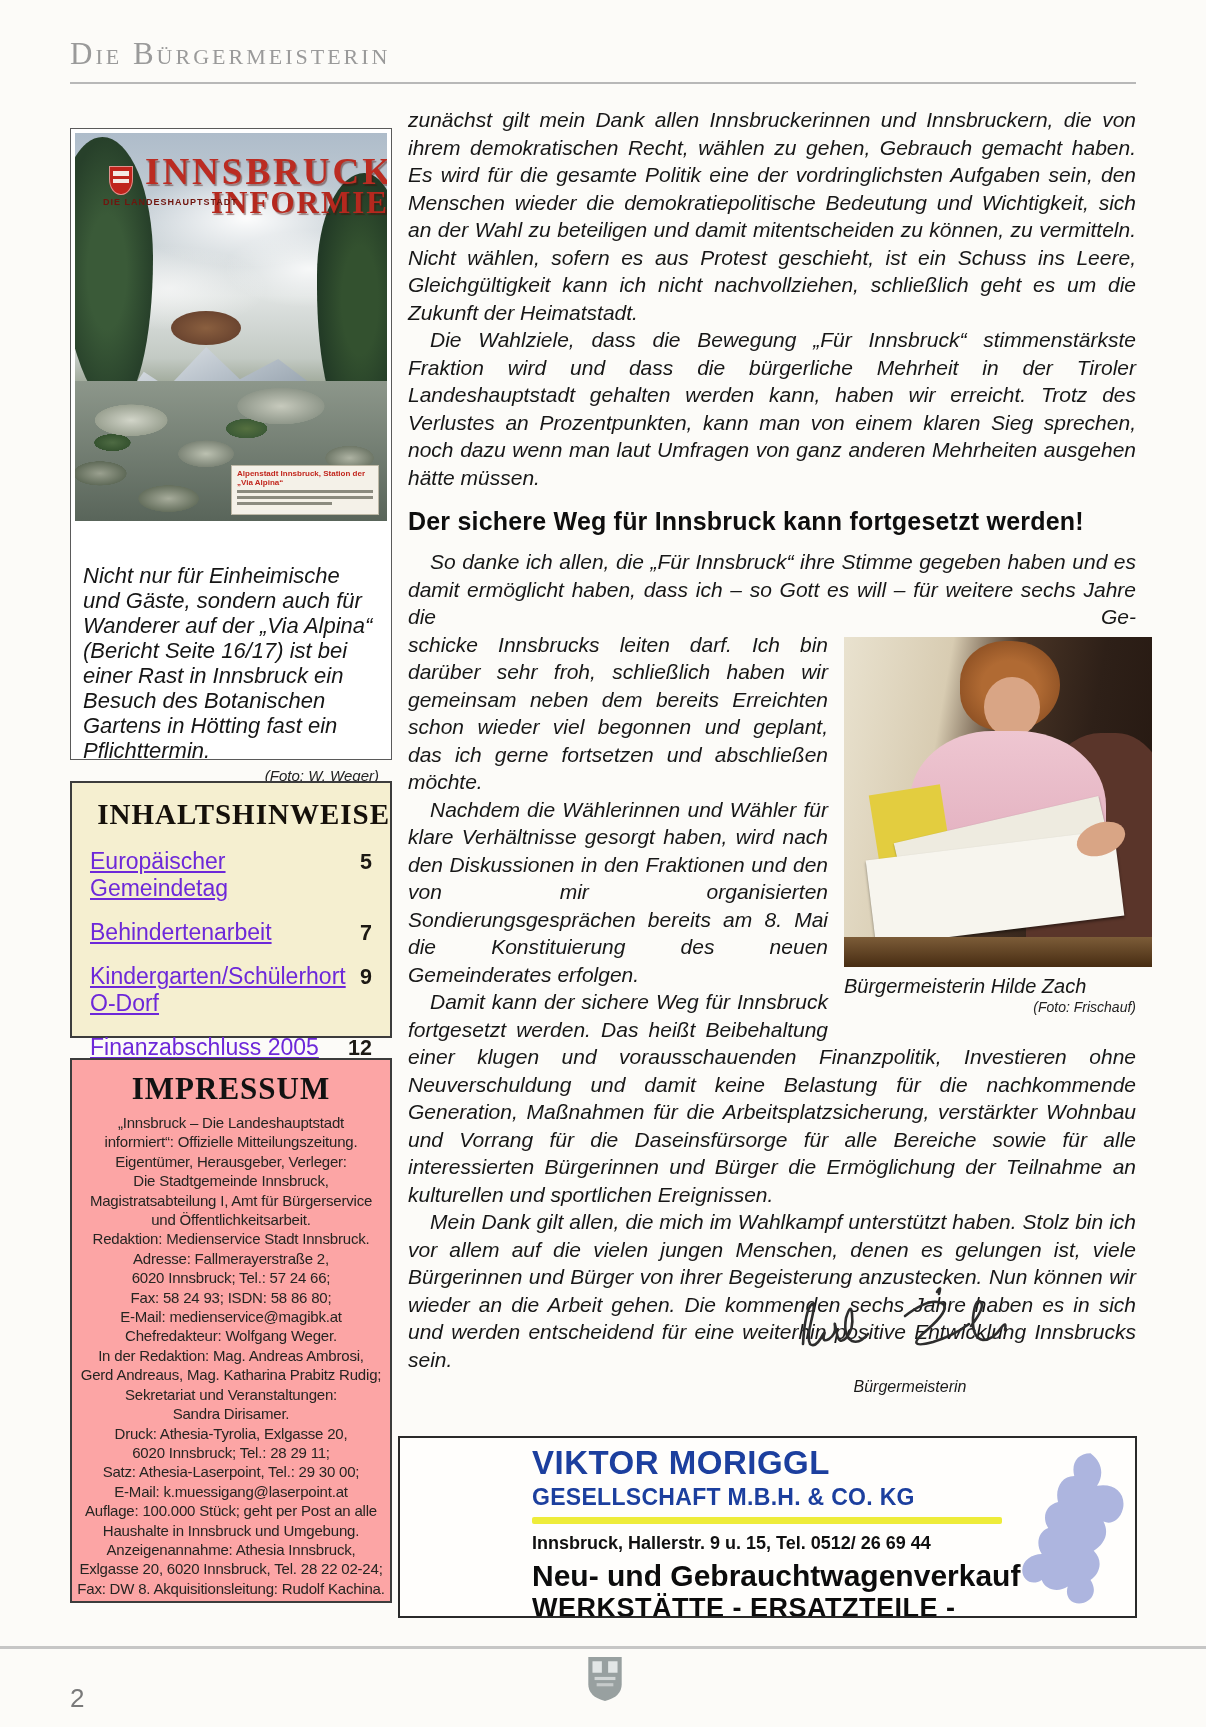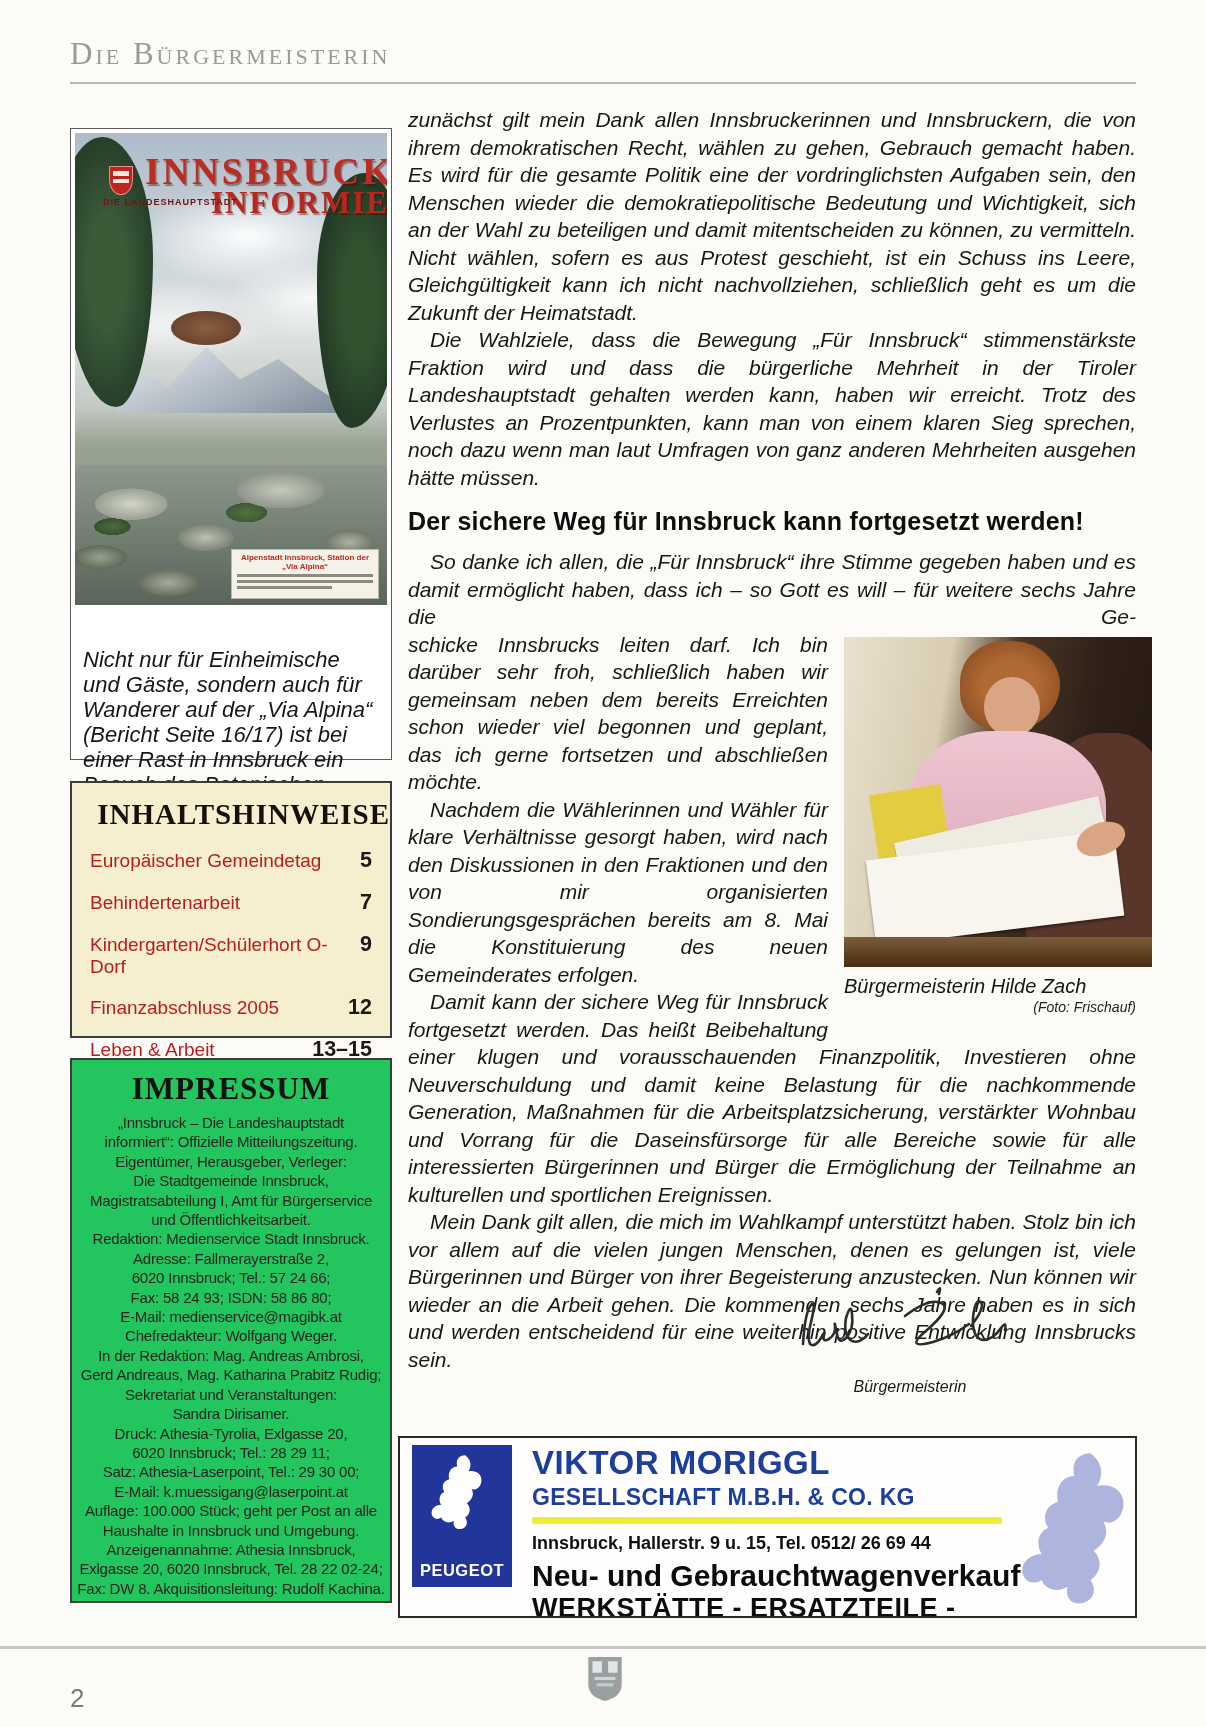--- a/index.html
+++ b/index.html
@@ -5,26 +5,26 @@
   html,body{margin:0;padding:0;}
   body{width:1206px;height:1727px;background:#fcfbf8;font-family:"Liberation Sans",sans-serif;color:#1c1c1c;}
   .page{position:relative;width:1206px;height:1727px;overflow:hidden;background:#fcfbf8;}
 
   
   .hdr-title{position:absolute;left:70px;top:36px;font-family:"Liberation Serif",serif;font-variant:small-caps;font-size:31px;letter-spacing:3px;color:#9a9a9a;}
   .hdr-rule{position:absolute;left:70px;top:82px;width:1066px;height:2px;background:#b8b8b8;}
 
   
   .cover-box{position:absolute;left:70px;top:128px;width:322px;height:632px;border:1px solid #5a5a5a;background:#fff;box-sizing:border-box;padding:4px;}
-  .cover-img{position:relative;width:312px;height:472px;overflow:hidden;
+  .cover-img{position:relative;width:312px;height:388px;overflow:hidden;
      background:
        radial-gradient(160px 70px at 55% 22%, rgba(255,255,255,.95), rgba(255,255,255,0) 70%),
        radial-gradient(120px 55px at 75% 35%, rgba(255,255,255,.8), rgba(255,255,255,0) 70%),
        radial-gradient(140px 60px at 30% 40%, rgba(250,250,250,.7), rgba(255,255,255,0) 70%),
-       linear-gradient(#aebcca 0%, #dfe3e2 42%, #c3cac4 58%, #99a392 66%, #7d8776 100%); text-align: center;}
+       linear-gradient(#aebcca 0%, #dfe3e2 42%, #c3cac4 58%, #99a392 66%, #7d8776 100%);}
   .cv-mountain{position:absolute;left:40px;top:205px;width:240px;height:75px;
      background:linear-gradient(155deg,#eef1f3 0%,#b9c2cb 45%,#7b8a97 100%);
      clip-path:polygon(0% 100%,12% 45%,22% 66%,38% 12%,52% 55%,68% 28%,82% 62%,100% 100%);}
   .cv-tree-left{position:absolute;left:-14px;top:4px;width:92px;height:270px;background:radial-gradient(#3a5a38 30%,#27402a 70%);border-radius:45% 55% 40% 60%/30% 45% 55% 65%;}
   .cv-tree-right{position:absolute;right:-16px;top:40px;width:86px;height:255px;background:radial-gradient(#33512f 30%,#223a26 70%);border-radius:55% 45% 60% 40%/40% 35% 60% 55%;}
   .cv-rocks{position:absolute;left:0;bottom:0;width:100%;height:140px;
      background:
        radial-gradient(60px 26px at 18% 28%, #d2d5c9 0%, #9aa191 60%, rgba(0,0,0,0) 61%),
        radial-gradient(72px 30px at 66% 18%, #c7cabd 0%, #8f978a 60%, rgba(0,0,0,0) 61%),
        radial-gradient(46px 22px at 42% 52%, #bcc1b1 0%, #7d8577 60%, rgba(0,0,0,0) 61%),
@@ -46,24 +46,24 @@
   .cv-card-title{font-size:8px;font-weight:bold;color:#c2271e;line-height:9px;}
   .cv-card-line{height:3px;background:#8b8b7f;margin-top:3px;}
   .cv-card-line.short{width:70%;}
   .cover-caption{margin:42px 8px 0 8px;font-style:italic;font-size:22px;line-height:25px;color:#161616;}
   .cover-credit{margin:4px 8px 0 8px;font-style:italic;font-size:15px;text-align:right;color:#222;}
 
   .inhalt-box{position:absolute;left:70px;top:781px;width:322px;height:257px;box-sizing:border-box;border:2px solid #3c3c3c;background:#f5efd0;}
   .inhalt-title{margin-top:15px;text-align:right;font-family:"Liberation Serif",serif;font-weight:bold;font-size:29px;letter-spacing:1px;color:#15100a;}
   .inhalt-rows{margin:10px 18px 0 18px;}
   .inhalt-row{display:flex;justify-content:space-between;align-items:baseline;margin-top:17px;}
-  .inhalt-label{font-size:19px;color:#b91c1c;}
+  .inhalt-label{font-size:23px;color:#6d28d9;text-decoration:underline;}
   .inhalt-page{font-size:21.5px;font-weight:bold;color:#1c1914;}
 
-  .impressum-box{position:absolute;left:70px;top:1058px;width:322px;height:545px;box-sizing:border-box;border:2px solid #3c3c3c;background:#22c55e;text-align:center;overflow:hidden;}
+  .impressum-box{position:absolute;left:70px;top:1058px;width:322px;height:545px;box-sizing:border-box;border:2px solid #3c3c3c;background:#fca5a5;text-align:center;overflow:hidden;}
   .impressum-title{margin-top:11px;font-family:"Liberation Serif",serif;font-weight:bold;font-size:31px;letter-spacing:1px;color:#121212;}
   .impressum-body{margin-top:6px;font-size:15px;line-height:19.4px;letter-spacing:-0.2px;color:#262522;white-space:pre-line;}
 
   
   .article{position:absolute;left:408px;top:106px;width:728px;}
   .art-title{font-family:"Liberation Serif",serif;font-style:italic;font-weight:bold;font-size:34px;color:#111;margin:0 0 14px 0;}
   .article p{margin:0;font-style:italic;font-size:21px;line-height:27.5px;text-align:justify;color:#171717;}
   .article p.ind{text-indent:22px;}
   .art-sub{font-size:25px;font-weight:bold;font-style:normal;color:#0e0e0e;margin:16px 0 12px 0;letter-spacing:0.2px;}
   .pjust{text-align-last:justify;}
@@ -229,26 +229,20 @@
         <path d="M18,62 Q20,28 27,22 Q31,20 26,40 Q22,56 25,62 Q30,66 36,56 Q41,47 39,53 Q37,61 44,57 Q51,52 50,44 Q49,37 52,52 Q54,63 61,56 Q69,48 67,32 Q66,20 61,36 Q58,54 67,59 Q75,62 83,52"></path>
         <path d="M120,34 Q146,14 158,22 Q165,28 142,48 Q118,68 148,60 Q168,54 184,42"></path>
         <path d="M186,44 Q200,26 196,20 Q190,16 188,36 Q187,56 198,58 Q208,58 216,46 Q222,38 220,48"></path>
         <path d="M152,10 Q157,2 154,12"></path>
       </g>
     </svg>
     <div class="sig-label">Bürgermeisterin</div>
   </div>
 
   <div class="ad-box">
-    <div class="pg-block">
-      <svg class="pg-lion" width="64" height="78" viewBox="0 0 40 48">
-        <path fill="#ffffff" d="M22 1 C26 4 26 8 24 11 C29 10 33 13 32 18 C31 22 28 23 26 22 C28 26 26 29 23 31 C26 34 25 38 22 40 C24 43 23 46 20 47 C16 48 14 45 15 42 C12 44 8 43 7 40 C4 42 1 40 1 37 C1 34 4 32 7 32 C5 29 6 25 9 24 C7 21 8 17 12 16 C11 12 13 8 17 8 C16 4 18 1 22 1 Z"></path>
-      </svg>
-      <div class="pg-word">PEUGEOT</div>
-    </div>
     <div class="ad-text">
       <div class="ad-co1">VIKTOR MORIGGL</div>
       <div class="ad-co2">GESELLSCHAFT M.B.H. &amp; CO. KG</div>
       <div class="ad-yellow"></div>
       <div class="ad-addr">Innsbruck, Hallerstr. 9 u. 15, Tel. 0512/ 26 69 44</div>
       <div class="ad-l1">Neu- und Gebrauchtwagenverkauf</div>
       <div class="ad-l2">WERKSTÄTTE - ERSATZTEILE - SPENGLEREI</div>
     </div>
     <svg class="ad-lion2" width="130" height="176" viewBox="0 0 40 48">
       <path fill="#a9b2de" d="M22 1 C26 4 26 8 24 11 C29 10 33 13 32 18 C31 22 28 23 26 22 C28 26 26 29 23 31 C26 34 25 38 22 40 C24 43 23 46 20 47 C16 48 14 45 15 42 C12 44 8 43 7 40 C4 42 1 40 1 37 C1 34 4 32 7 32 C5 29 6 25 9 24 C7 21 8 17 12 16 C11 12 13 8 17 8 C16 4 18 1 22 1 Z"></path>

